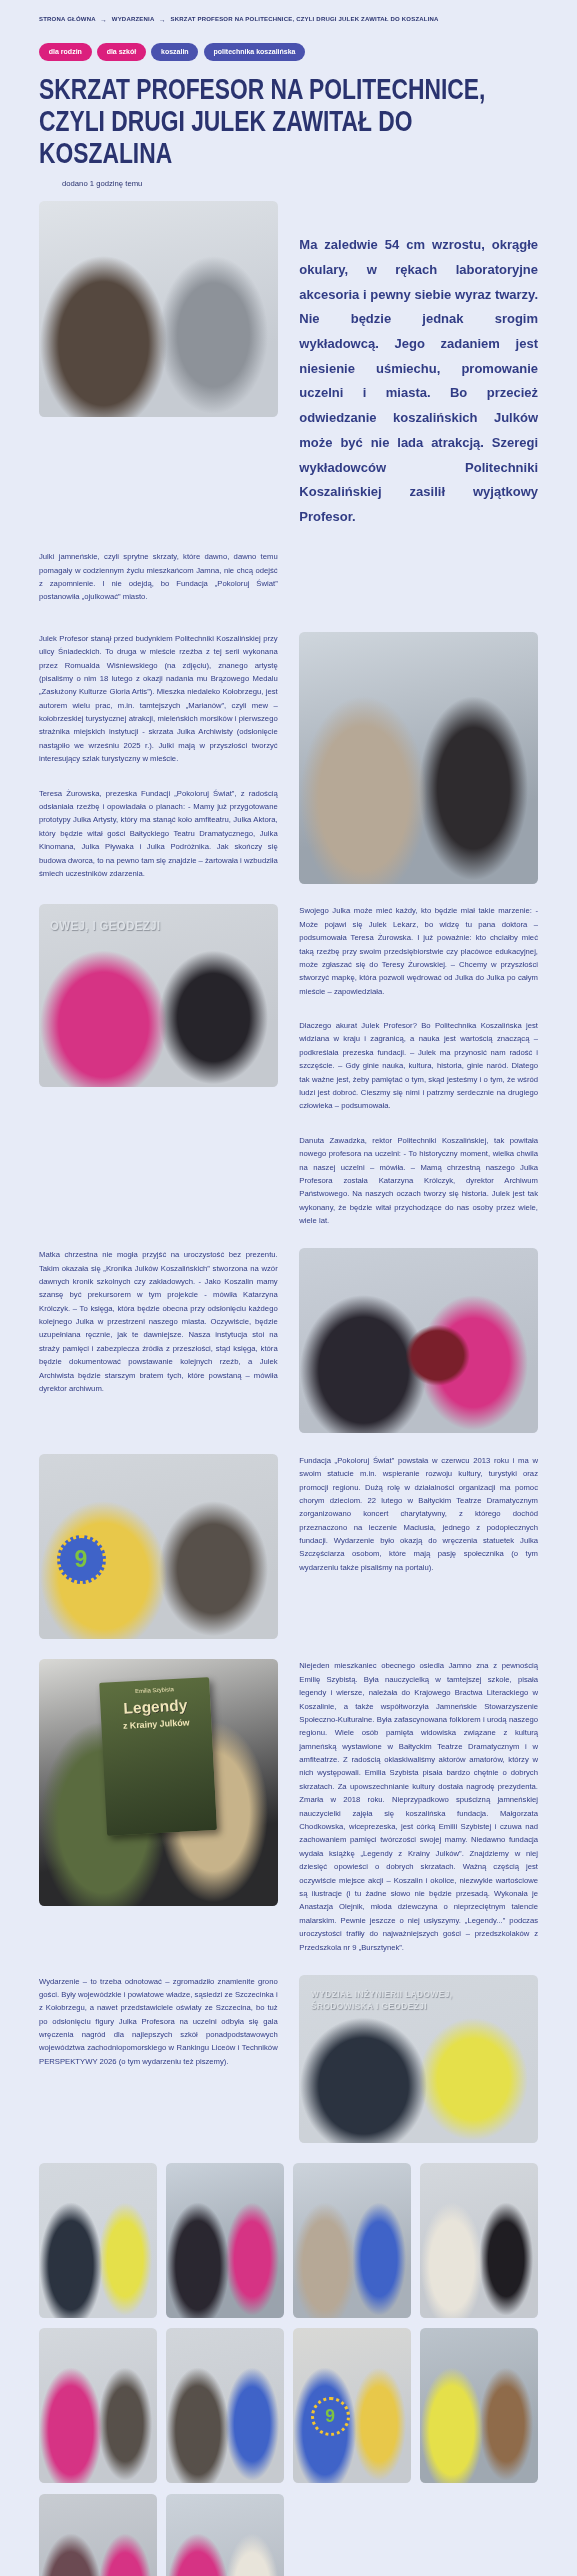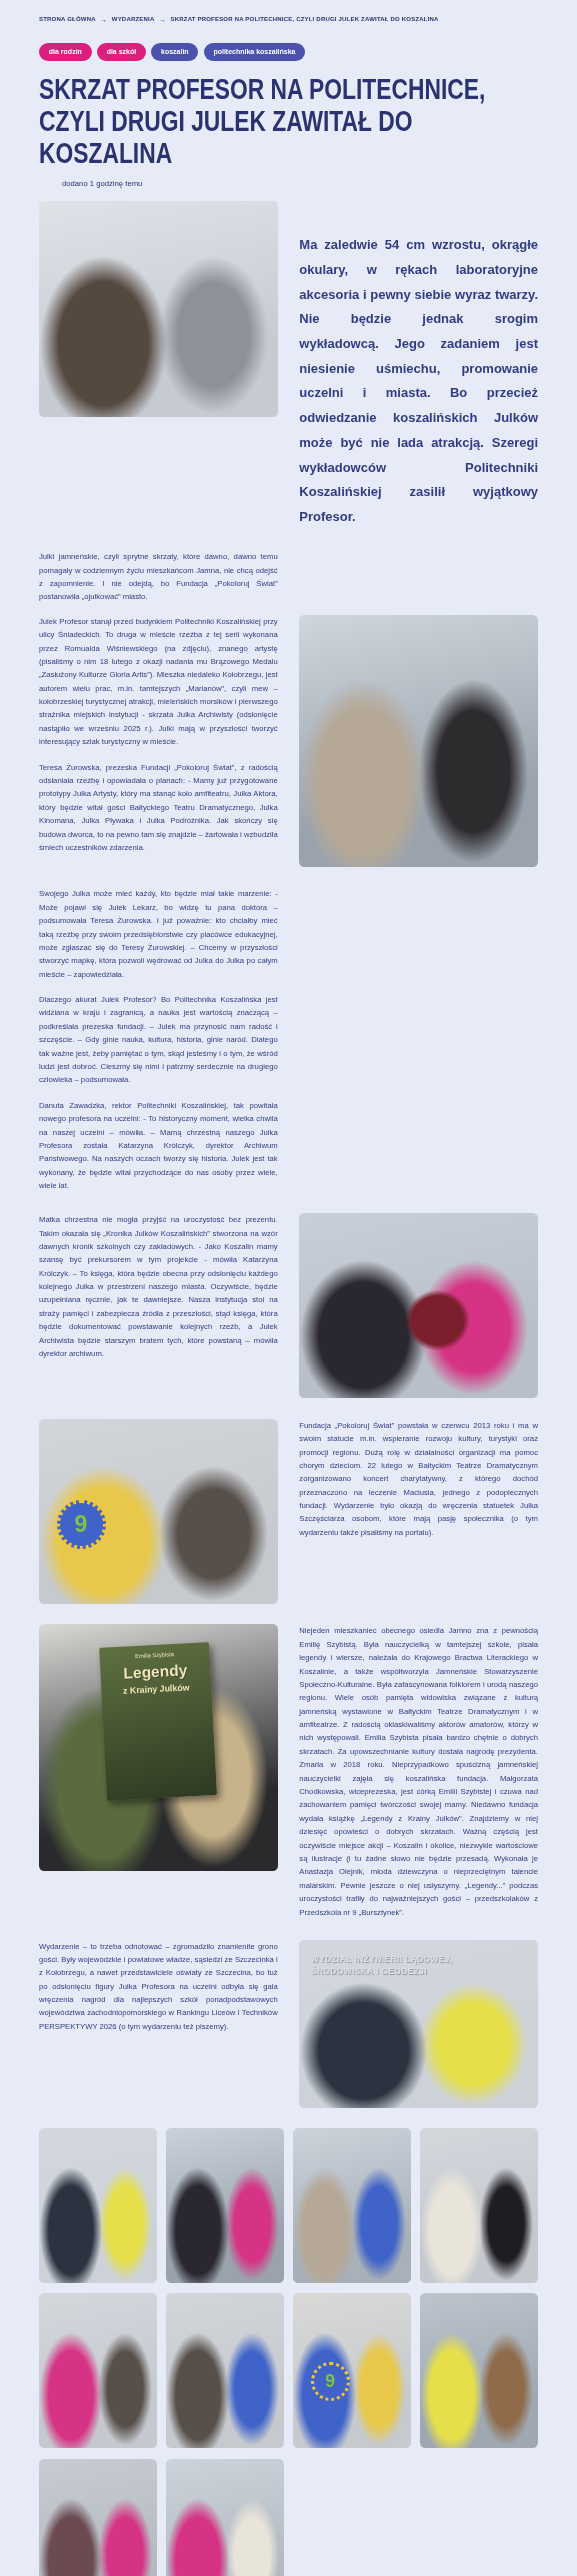--- a/index.html
+++ b/index.html
@@ -17,23 +17,23 @@
     color:#ffffff;font-size:7px;font-weight:700;cursor:pointer;}
   
   h1{margin:0 0 9.3px 0;color:#2a336f;font-weight:700;font-size:29px;line-height:1.1;
     text-transform:uppercase;width:127%;transform:scaleX(0.787);transform-origin:top left;
     letter-spacing:0px;}
   .meta{font-size:7.7px;color:#2a336f;margin-bottom:13.4px;margin-left:23px;}
   
   .row{display:grid;grid-template-columns:1fr 1fr;column-gap:21.6px;align-items:start;margin-bottom:20.6px;}
   .row .only-left{grid-column:1;}
   p.body{margin:0;font-size:7.7px;line-height:1.74;text-align:justify;color:#313c85;}
-  p.body + p.body{margin-top:12px;}
+  p.body + p.body{margin-top:21px;}
   p.lead{font-weight:700;font-size:13px;line-height:1.9;padding-top:32px;}
-  .standalone{margin-bottom:11px;}
+  .standalone{margin-bottom:28px;}
   
   .photo{border-radius:5.2px;width:100%;position:relative;overflow:hidden;cursor:pointer;}
   .h420{height:216px;} .h490{height:252px;} .h355{height:183px;} .h360{height:185px;}
   .h480{height:247px;} .h370{height:168px;}
   .wall-letters{position:absolute;top:13.4px;left:11.3px;right:11.3px;color:#dde1e6;
     font-weight:700;font-size:13.4px;line-height:1.25;text-transform:uppercase;letter-spacing:0.5px;
     text-shadow:1px 1px 1px rgba(90,95,105,.55);transform:scaleX(.85);transform-origin:top left;}
   .wall-letters.small{font-size:9.8px;}
   .badge-9{position:absolute;left:17.5px;top:44%;width:43px;height:43px;border-radius:50%;
     background:#3f63c8;border:3.1px dotted #f4c531;display:flex;align-items:center;justify-content:center;
@@ -86,20 +86,23 @@
 
     <div class="row">
       <div>
         <p class="body">Julek Profesor stanął przed budynkiem Politechniki Koszalińskiej przy ulicy Śniadeckich. To druga w mieście rzeźba z tej serii wykonana przez Romualda Wiśniewskiego (na zdjęciu), znanego artystę (pisaliśmy o nim 18 lutego z okazji nadania mu Brązowego Medalu „Zasłużony Kulturze Gloria Artis”). Mieszka niedaleko Kołobrzegu, jest autorem wielu prac, m.in. tamtejszych „Marianów”, czyli mew – kołobrzeskiej turystycznej atrakcji, mieleńskich morsików i pierwszego strażnika miejskich instytucji - skrzata Julka Archiwisty (odsłonięcie nastąpiło we wrześniu 2025 r.). Julki mają w przyszłości tworzyć interesujący szlak turystyczny w mieście.</p>
         <p class="body">Teresa Żurowska, prezeska Fundacji „Pokoloruj Świat”, z radością odsłaniała rzeźbę i opowiadała o planach: - Mamy już przygotowane prototypy Julka Artysty, który ma stanąć koło amfiteatru, Julka Aktora, który będzie witał gości Bałtyckiego Teatru Dramatycznego, Julka Kinomana, Julka Pływaka i Julka Podróżnika. Jak skończy się budowa dworca, to na pewno tam się znajdzie – żartowała i wzbudziła śmiech uczestników zdarzenia.</p>
       </div>
       <div class="photo h490" style="background: radial-gradient(34% 52% at 27% 66%, rgb(182, 168, 150) 0%, rgb(182, 168, 150) 55%, transparent 78%), radial-gradient(30% 48% at 73% 62%, rgb(46, 43, 46) 0%, rgb(46, 43, 46) 50%, transparent 76%), linear-gradient(168deg, rgb(207, 214, 221) 0%, rgb(154, 163, 173) 72%);"></div>
     </div>
 
     <div class="row">
+      <div class="photo h355" style="background: radial-gradient(34% 52% at 27% 66%, rgb(214, 51, 132) 0%, rgb(214, 51, 132) 55%, transparent 78%), radial-gradient(30% 48% at 73% 62%, rgb(38, 36, 42) 0%, rgb(38, 36, 42) 50%, transparent 76%), linear-gradient(168deg, rgb(212, 216, 221) 0%, rgb(197, 201, 207) 72%);">
+        <div class="wall-letters">OWEJ, I GEODEZJI</div>
+      </div>
       <div>
         <p class="body">Swojego Julka może mieć każdy, kto będzie miał takie marzenie: - Może pojawi się Julek Lekarz, bo widzę tu pana doktora – podsumowała Teresa Żurowska. I już poważnie: kto chciałby mieć taką rzeźbę przy swoim przedsiębiorstwie czy placówce edukacyjnej, może zgłaszać się do Teresy Żurowskiej. – Chcemy w przyszłości stworzyć mapkę, która pozwoli wędrować od Julka do Julka po całym mieście – zapowiedziała.</p>
         <p class="body">Dlaczego akurat Julek Profesor? Bo Politechnika Koszalińska jest widziana w kraju i zagranicą, a nauka jest wartością znaczącą – podkreślała prezeska fundacji. – Julek ma przynosić nam radość i szczęście. – Gdy ginie nauka, kultura, historia, ginie naród. Dlatego tak ważne jest, żeby pamiętać o tym, skąd jesteśmy i o tym, że wśród ludzi jest dobroć. Cieszmy się nimi i patrzmy serdecznie na drugiego człowieka – podsumowała.</p>
         <p class="body">Danuta Zawadzka, rektor Politechniki Koszalińskiej, tak powitała nowego profesora na uczelni: - To historyczny moment, wielka chwila na naszej uczelni – mówiła. – Mamą chrzestną naszego Julka Profesora została Katarzyna Królczyk, dyrektor Archiwum Państwowego. Na naszych oczach tworzy się historia. Julek jest tak wykonany, że będzie witał przychodzące do nas osoby przez wiele, wiele lat.</p>
       </div>
     </div>
 
     <div class="row">
       <p class="body">Matka chrzestna nie mogła przyjść na uroczystość bez prezentu. Takim okazała się „Kronika Julków Koszalińskich” stworzona na wzór dawnych kronik szkolnych czy zakładowych. - Jako Koszalin mamy szansę być prekursorem w tym projekcie - mówiła Katarzyna Królczyk. – To księga, która będzie obecna przy odsłonięciu każdego kolejnego Julka w przestrzeni naszego miasta. Oczywiście, będzie uzupełniana ręcznie, jak te dawniejsze. Nasza instytucja stoi na straży pamięci i zabezpiecza źródła z przeszłości, stąd księga, która będzie dokumentować powstawanie kolejnych rzeźb, a Julek Archiwista będzie starszym bratem tych, które powstaną – mówiła dyrektor archiwum.</p>
       <div class="photo h360" style="background: radial-gradient(18% 22% at 58% 58%, rgb(122, 31, 43) 0%, rgb(122, 31, 43) 60%, transparent 75%), radial-gradient(34% 52% at 27% 66%, rgb(42, 39, 48) 0%, rgb(42, 39, 48) 55%, transparent 78%), radial-gradient(30% 48% at 73% 62%, rgb(214, 51, 132) 0%, rgb(214, 51, 132) 50%, transparent 76%), linear-gradient(168deg, rgb(201, 207, 216) 0%, rgb(185, 191, 200) 72%);"></div>

